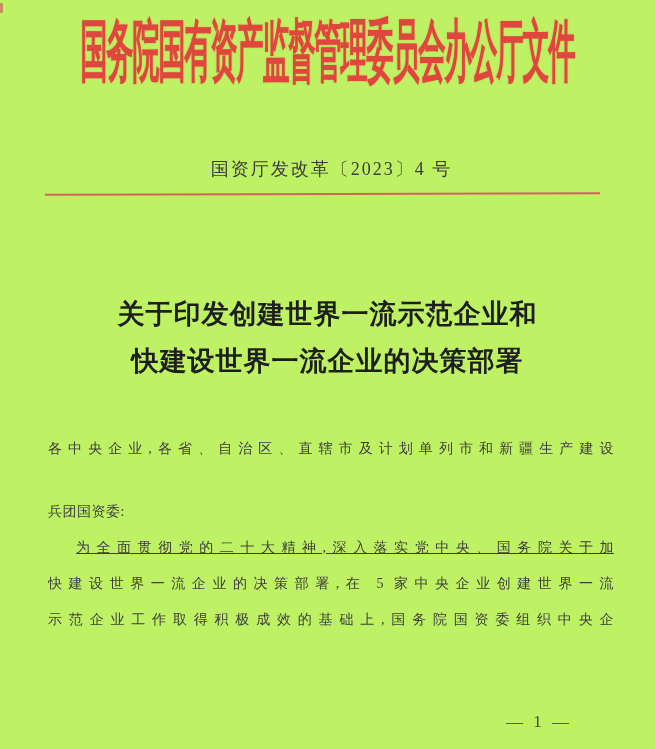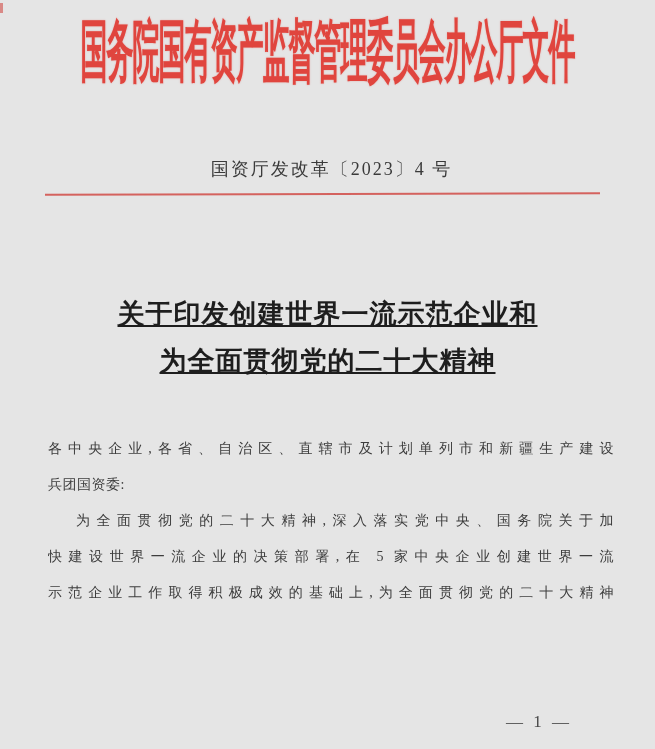--- a/index.html
+++ b/index.html
@@ -6,21 +6,21 @@
     margin: 0;
     padding: 0;
     background: #ffffff;
     font-family: "Liberation Serif", "DejaVu Serif", serif;
   }
   .page {
     position: relative;
     width: 655px;
     height: 749px;
     margin: 0 auto;
-    background: #e5e5e5;
+    background: #bef264;
     overflow: hidden;
   }
   
   .scan-artifact {
     position: absolute;
     left: 0;
     top: 3px;
     width: 3px;
     height: 10px;
     background: var(--line-red, #d4625e);
@@ -68,21 +68,20 @@
     left: 0;
     width: 100%;
     text-align: center;
     color: #1e1e1e;
     font-weight: 700;
     font-size: 27px;
     letter-spacing: 1px;
   }
   .doc-title .t-line {
     line-height: 47px;
-    text-decoration: underline;
   }
   .body-block {
     position: absolute;
     top: 431px;
     left: 48px;
     width: 566px;
     color: #3d3d3d;
     font-size: 14px;
     letter-spacing: 0.5px;
   }
@@ -90,23 +89,25 @@
     line-height: 36px;
     height: 36px;
     white-space: nowrap;
     text-align: justify;
     text-align-last: justify;
     overflow: hidden;
   }
   .b-line.short {
     text-align: left;
     text-align-last: left;
+    margin-top: 27px;
   }
   .b-line.indent {
     text-indent: 2em;
+    text-decoration: underline;
   }
   .page-number {
     position: absolute;
     top: 711px;
     right: 83px;
     font-size: 17px;
     letter-spacing: 3px;
     color: #4a4a4a;
     line-height: 22px;
   }
@@ -119,26 +120,26 @@
   <div class="scan-artifact"></div>
 
   <div class="org-title">国务院国有资产监督管理委员会办公厅文件</div>
 
   <div class="doc-number">国资厅发改革〔2023〕4 号</div>
 
   <div class="red-line"></div>
 
   <div class="doc-title">
     <div class="t-line">关于印发创建世界一流示范企业和</div>
-    <div class="t-line">为全面贯彻党的二十大精神</div>
+    <div class="t-line">快建设世界一流企业的决策部署</div>
   </div>
 
   <div class="body-block">
     <div class="b-line">各中央企业,各省、自治区、直辖市及计划单列市和新疆生产建设</div>
     <div class="b-line short">兵团国资委:</div>
     <div class="b-line indent">为全面贯彻党的二十大精神,深入落实党中央、国务院关于加</div>
     <div class="b-line">快建设世界一流企业的决策部署,在 5 家中央企业创建世界一流</div>
-    <div class="b-line">示范企业工作取得积极成效的基础上,为全面贯彻党的二十大精神</div>
+    <div class="b-line">示范企业工作取得积极成效的基础上,国务院国资委组织中央企</div>
   </div>
 
   <div class="page-number">— 1 —</div>
 
 </div>
 
 </body></html>

